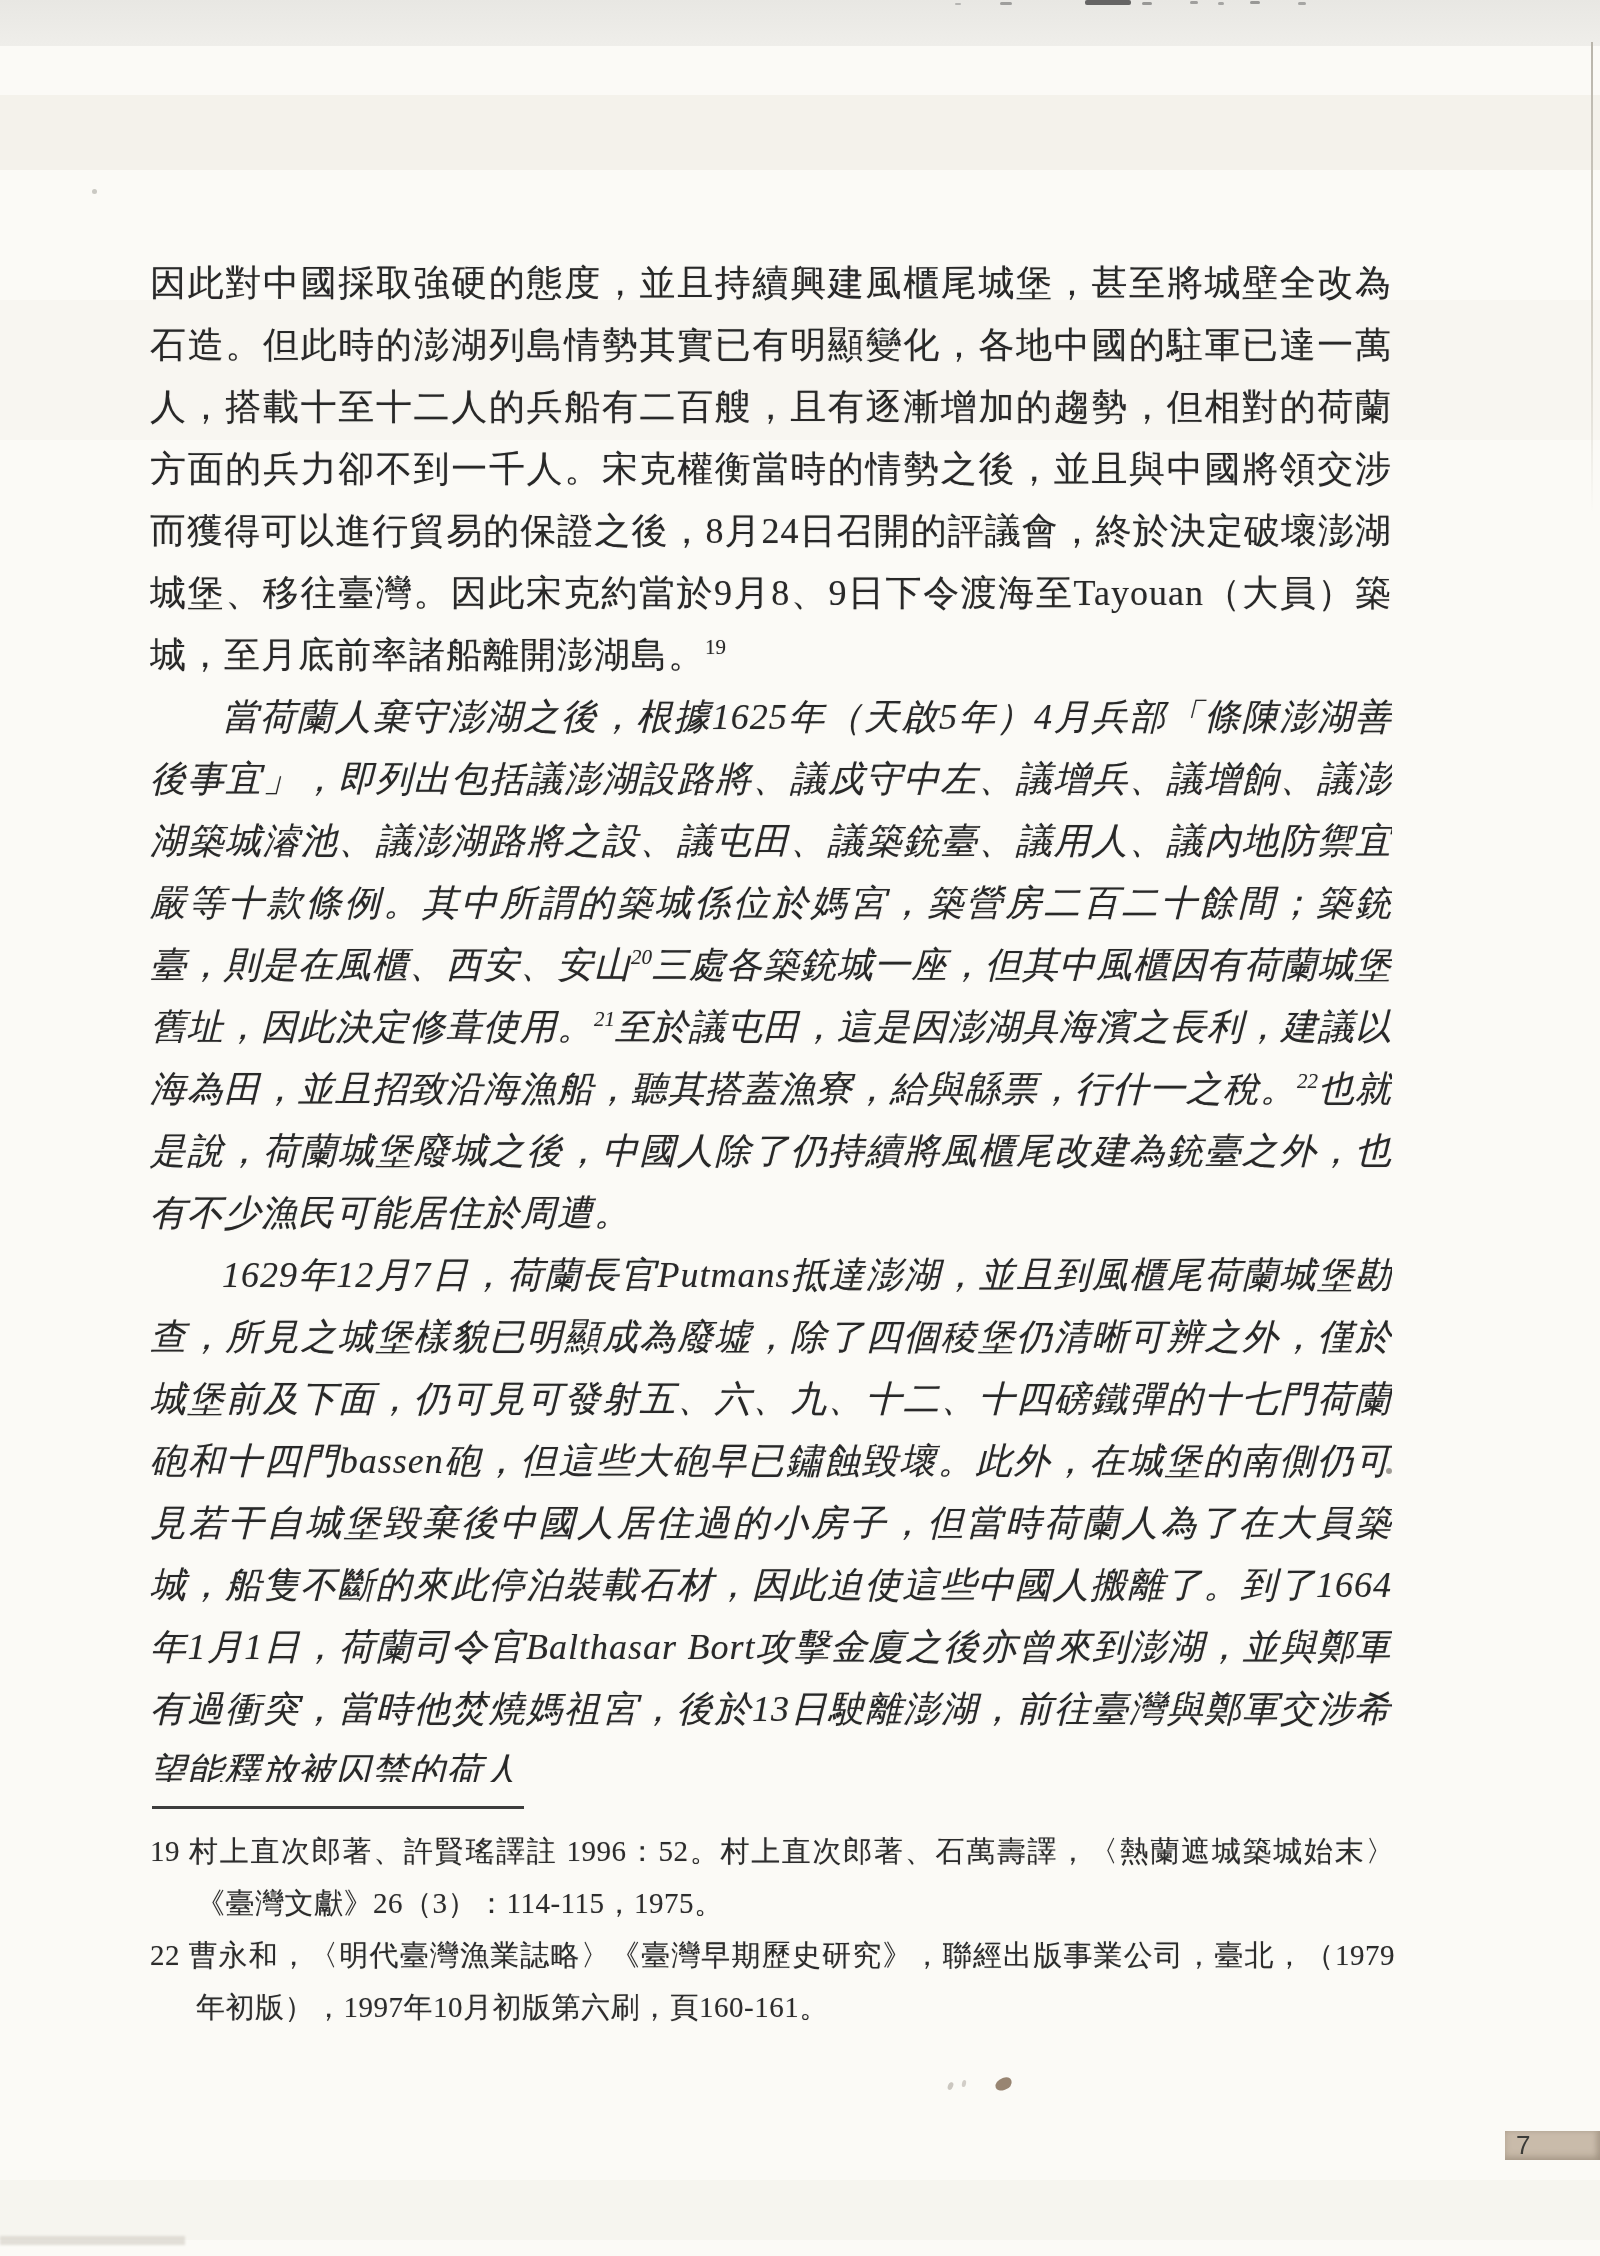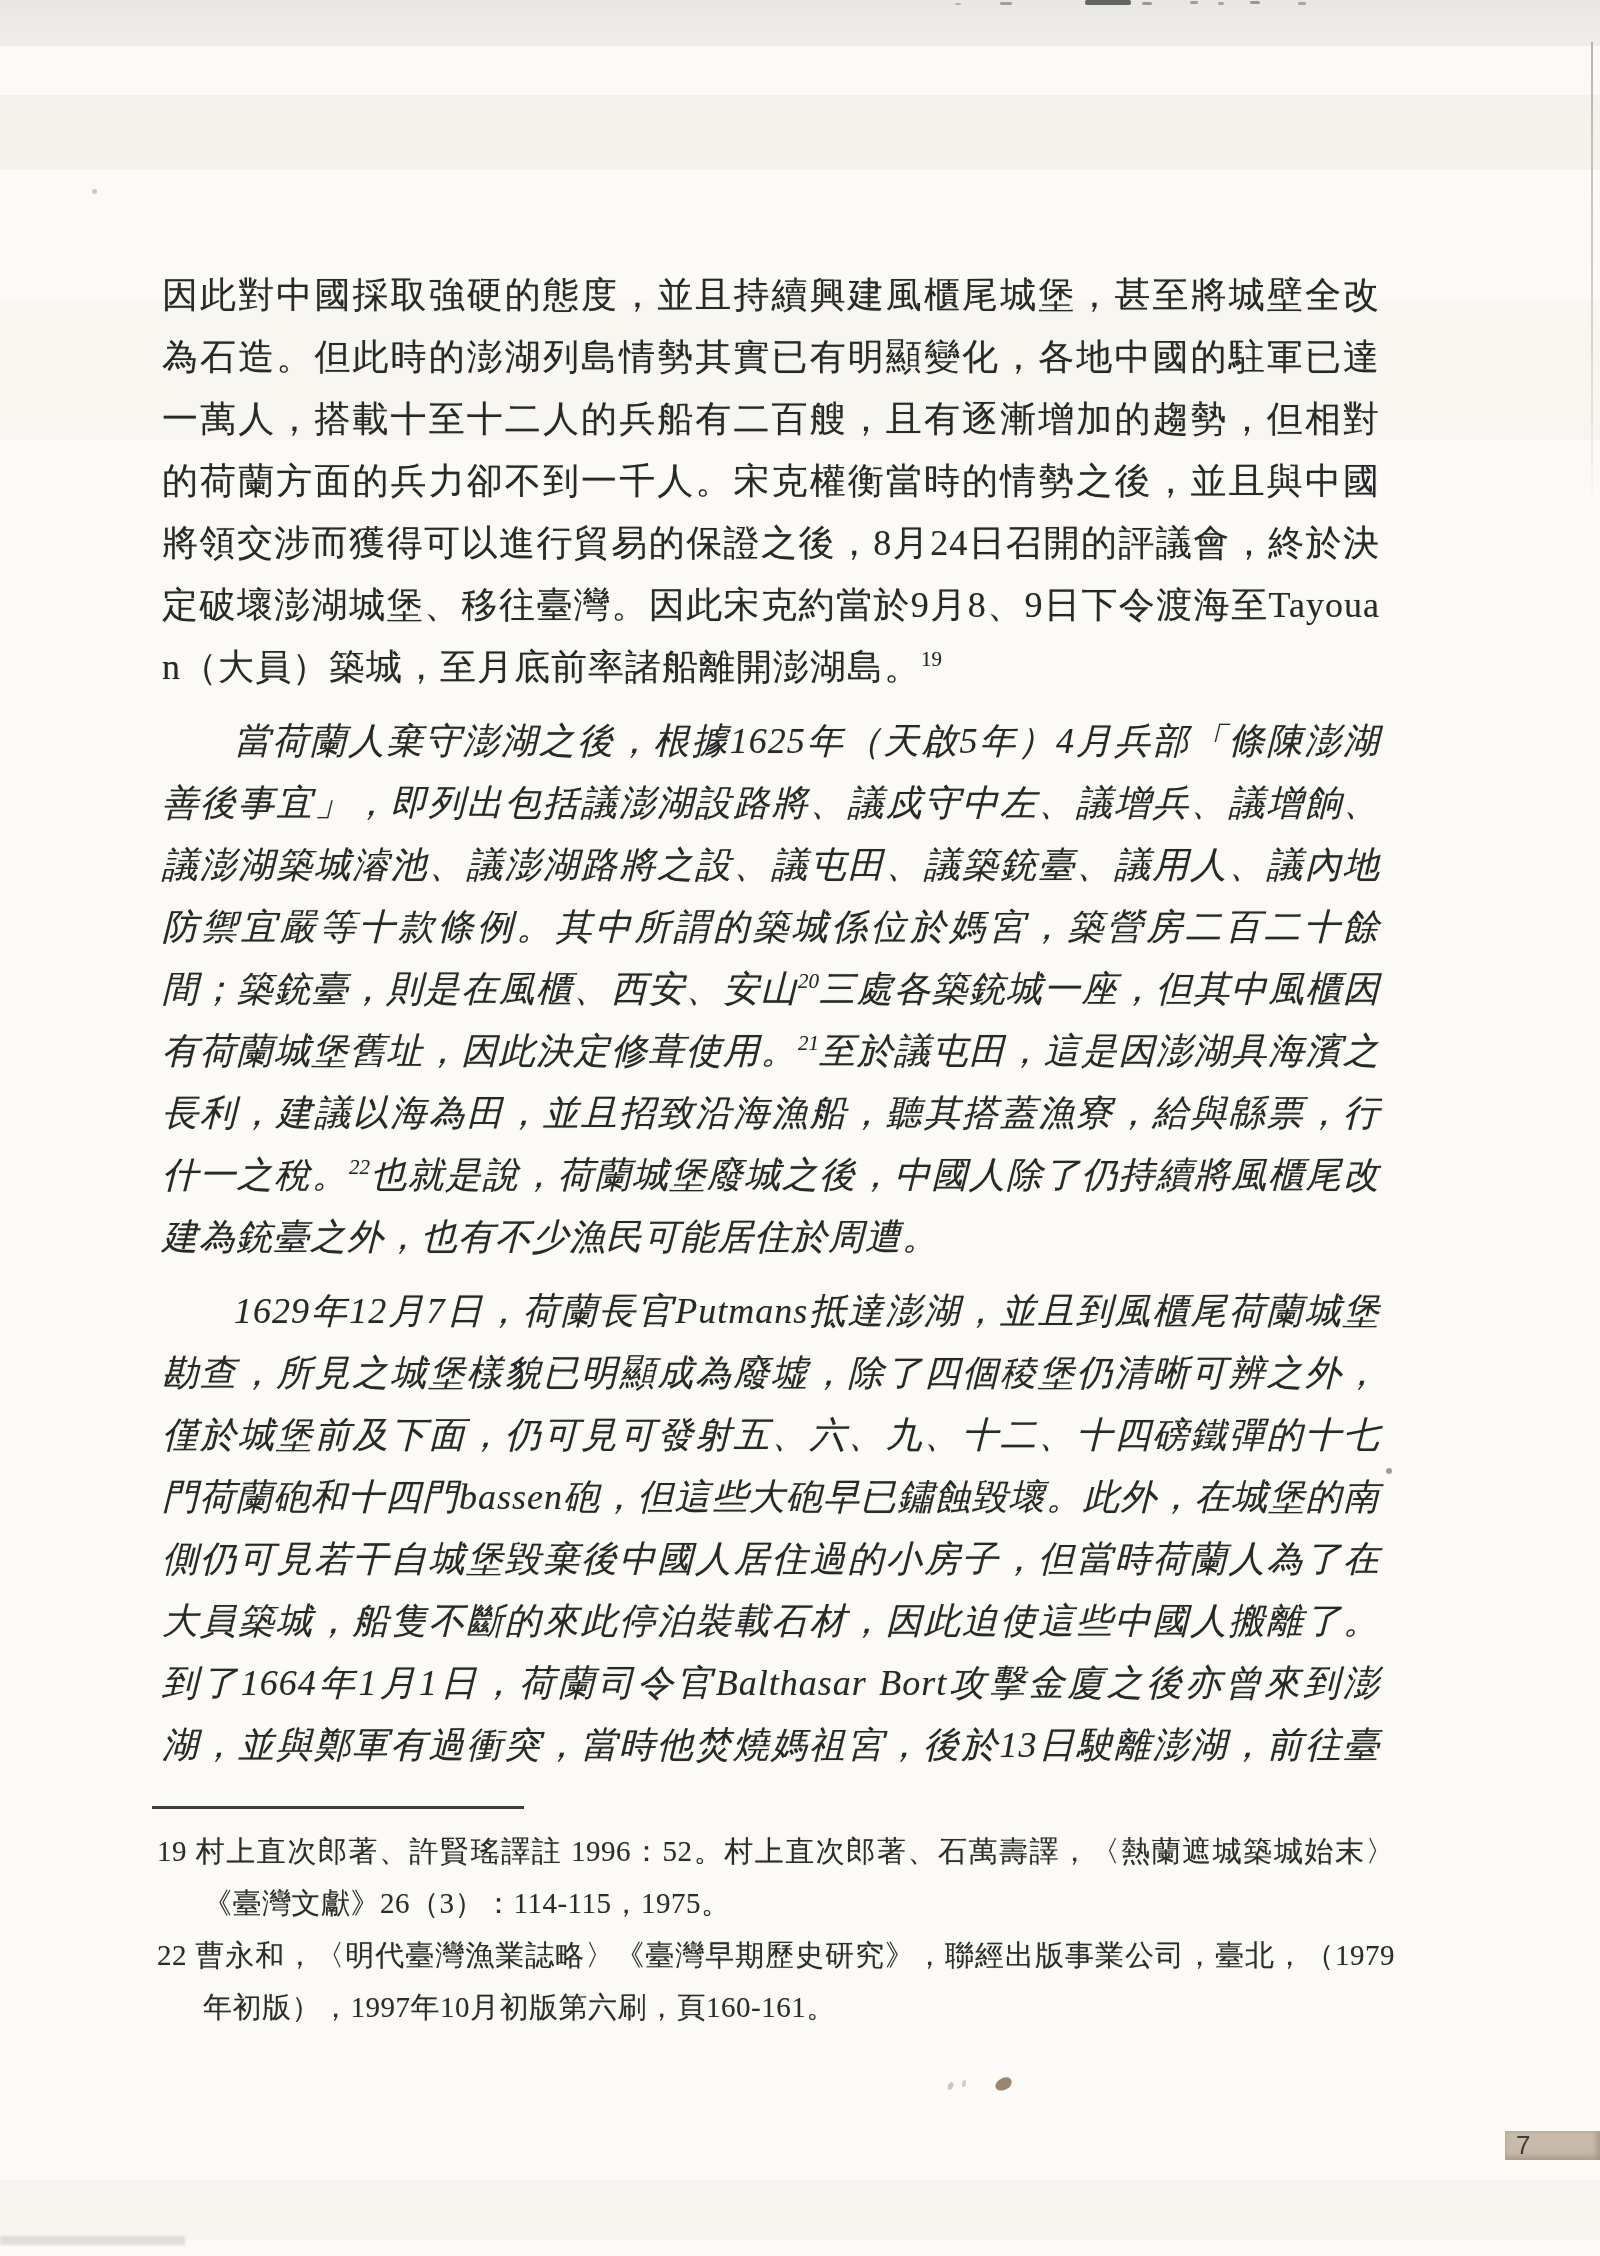--- a/index.html
+++ b/index.html
@@ -21,35 +21,34 @@
   .speck{position:absolute;border-radius:50%;}
   .smudge{position:absolute;border-radius:60% 40% 55% 45%;}
   .corner-streak{position:absolute;left:0;top:2236px;width:185px;height:9px;
     background:rgba(205,201,192,0.55);filter:blur(1px);}
   
   .body-text{
     position:absolute;left:150px;top:252px;width:1242px;height:1530px;
     overflow:hidden;color:#282828;
   }
   .para{
-    margin:12px;font-size:36px;line-height:62px;letter-spacing:1px;
+    margin:0;font-size:36px;line-height:62px;letter-spacing:1px;
     text-align:justify;word-break:break-all;
     text-shadow:0 0 1px rgba(45,45,45,0.35);
   }
   .para.indent{text-indent:2em;font-style:italic;}
   .para sup{font-size:21px;line-height:0;vertical-align:super;letter-spacing:0;}
   
   .footnotes{position:absolute;left:150px;top:1806px;width:1245px;color:#2c2c2c;}
   .fn-rule{width:372px;height:3px;background:#3d3d3d;margin:0 0 16px 2px;}
   .footnote{
     font-size:29px;line-height:52px;letter-spacing:0.5px;
     padding-left:46px;text-indent:-46px;
     text-align:justify;word-break:break-all;
     text-shadow:0 0 1px rgba(45,45,45,0.3);
-    margin-left:7px;
   }
   
   .page-badge{
     position:absolute;left:1505px;top:2131px;width:95px;height:29px;
     background:#c9bbaa;
     box-shadow:inset 0 -4px 6px rgba(130,115,98,0.35), inset -4px 0 5px rgba(130,115,98,0.3);
   }
   .page-badge span{
     display:block;margin-left:11px;
     font-family:"Liberation Sans","DejaVu Sans",sans-serif;

